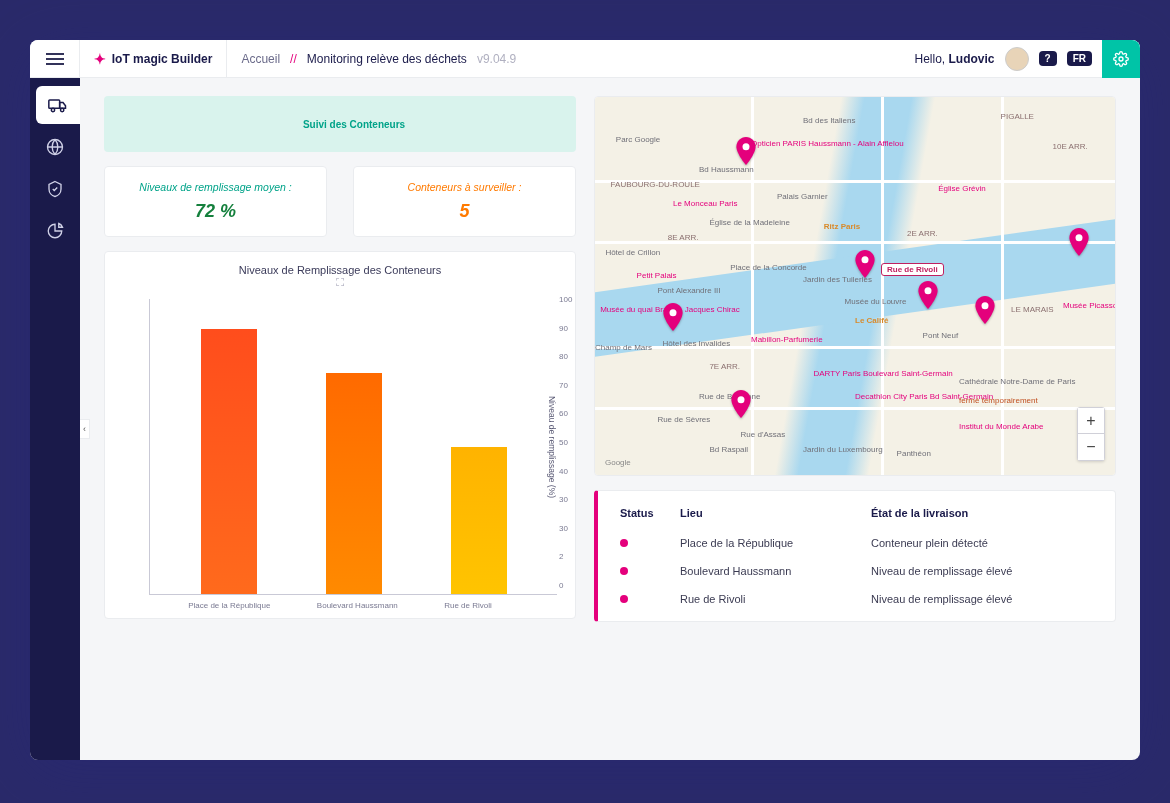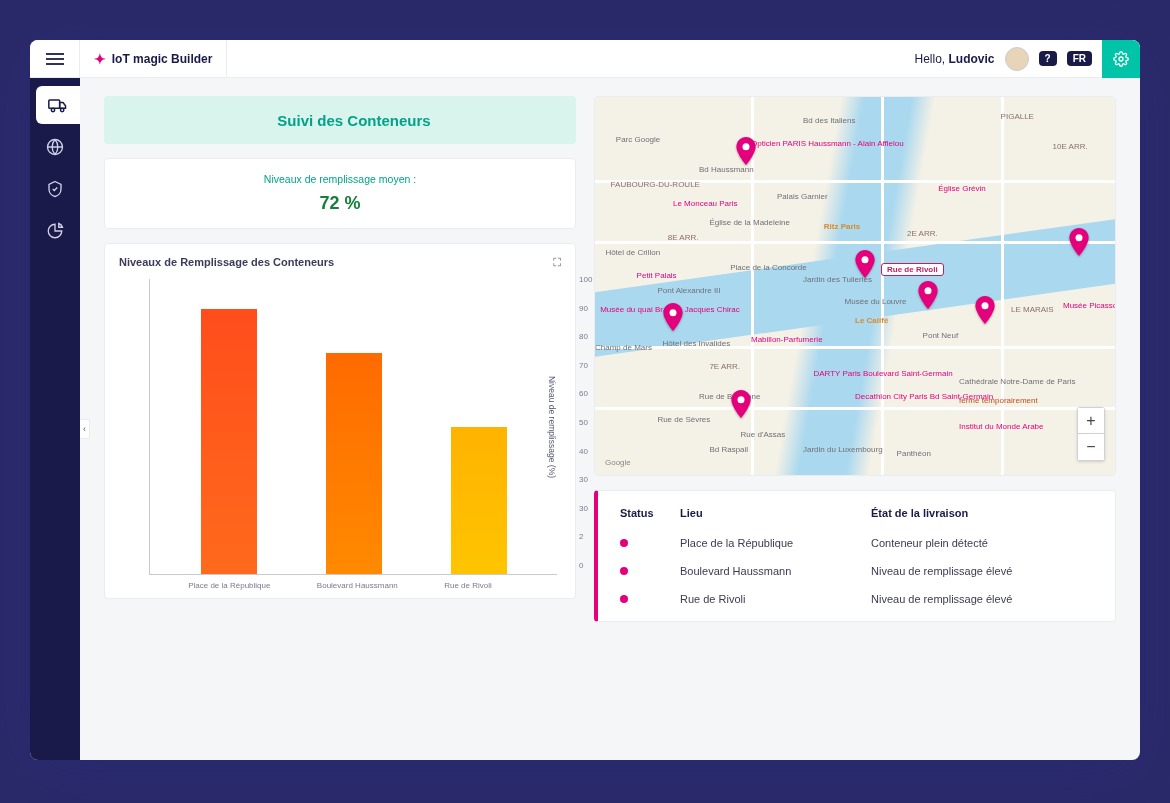--- a/index.html
+++ b/index.html
@@ -73,39 +73,39 @@
   }
   .side-item.active { background:#fff; color:#1a1a4a; border-radius:6px 0 0 6px; width:44px; margin-left:6px; }
   .content {
     flex:1; padding:18px 24px; overflow:auto; display:grid;
     grid-template-columns: 472px 1fr; grid-template-rows: auto auto; gap:18px;
   }
   .left-col { display:flex; flex-direction:column; gap:14px; }
   .right-col { display:flex; flex-direction:column; gap:14px; }
   
   .banner {
-    background:#d9f3ed; border-radius:4px; height:48px; display:flex; align-items:center; justify-content:center;
-    color:#00a389; font-weight:700; font-size:15px;padding-left:28px;
-  }
-  
-  .kpi-row { display:flex; gap:26px; }
+    background:#d9f3ed; border-radius:4px; height:56px; display:flex; align-items:center; justify-content:center;
+    color:#00a389; font-weight:700; font-size:10px;padding-left:28px;
+  }
+  
+  .kpi-row { display:flex; gap:26px;font-style:italic; }
   .kpi { flex:1; background:#fff; border:1px solid #eaecef; border-radius:4px; padding:14px 8px; text-align:center; }
   .kpi-label { font-size:10.5px; margin-bottom:8px; }
   .kpi-value { font-size:18px; font-weight:800; }
   .kpi.teal .kpi-label { color:#00a389; } .kpi.teal .kpi-value { color:#15803d; }
   .kpi.pink .kpi-label { color:#e4007c; } .kpi.pink .kpi-value { color:#e4007c; }
   .kpi.orange .kpi-label { color:#ff7a00; } .kpi.orange .kpi-value { color:#ff7a00; }
   
   .chart-card { background:#fff; border:1px solid #eaecef; border-radius:4px; padding:12px 14px 8px 14px; position:relative; }
-  .chart-title { font-size:11px; color:#3b3b5a; font-weight:700; margin-bottom:6px; display:flex; justify-content:space-between; align-items:flex-start; }
+  .chart-title { font-size:11px; color:#3b3b5a; font-weight:400; margin-bottom:6px; display:flex; justify-content:space-between; align-items:center;flex-direction:column; }
   .expand-icon { color:#9a9ab0; cursor:pointer; }
   .chart-body { display:flex; height:300px; }
   .plot-area { flex:1; position:relative; border-left:1px solid #c9c9d6; border-bottom:1px solid #c9c9d6; margin:4px 4px 0 30px; }
   .y-ticks { position:absolute; right:-30px; top:0; bottom:0; width:28px; display:flex; flex-direction:column; justify-content:space-between; text-align:left; font-size:8px; color:#7a7a92; }
-  .y-ticks span { transform:translateY(-50%);margin-left:20px; }
+  .y-ticks span { transform:translateY(-50%); }
   .y-label-right { position:absolute; right:-46px; top:50%; transform:translateY(-50%) rotate(90deg); transform-origin:center; font-size:8.5px; color:#5a5a75; white-space:nowrap; }
   .bars { position:absolute; left:0; right:0; bottom:0; top:0; display:flex; align-items:flex-end; justify-content:space-around; padding:0 16px; }
   .bar { width:56px; }
   .bar.b1 { background:linear-gradient(#ff4d1c,#ff6a1c); }
   .bar.b2 { background:linear-gradient(#ff6a00,#ff8a00); }
   .bar.b3 { background:linear-gradient(#ffb300,#ffc400); }
   .x-labels { display:flex; justify-content:space-around; font-size:8px; color:#7a7a92; margin:6px 30px 0 30px; padding:0 16px; }
   
   .map-card { background:#fff; border:1px solid #eaecef; border-radius:4px; height:380px; position:relative; overflow:hidden; }
   .map {
@@ -146,20 +146,26 @@
 <div class="app-frame">
 
   <div class="topbar">
     <div class="hamburger">
         <span></span>
       </div>
     <div class="brand">
       <span class="brand-icon">✦</span>
       <span>IoT magic Builder</span>
     </div>
+    <div class="breadcrumb">
+      <span>Accueil</span>
+      <span class="sep">//</span>
+      <span class="current">Monitoring relève des déchets</span>
+      <span class="ver">v9.04.9</span>
+    </div>
     <div class="topbar-right">
       <span class="greet">
         <span>Hello, </span><b>Ludovic</b>
       </span>
       <span class="avatar"></span>
       <span class="pill">?</span>
       <span class="pill">FR</span>
       <div class="gearbox">
         <svg width="16" height="16" viewBox="0 0 24 24" fill="none" stroke="#fff" stroke-width="2">
             <circle cx="12" cy="12" r="3"></circle>
@@ -204,20 +210,24 @@
     <div class="content">
 
       <div class="left-col">
         <div class="banner">
           <span>Suivi des Conteneurs</span>
         </div>
         <div class="kpi-row">
           <div class="kpi teal">
             <div class="kpi-label">Niveaux de remplissage moyen :</div>
             <div class="kpi-value">72 %</div>
+          </div>
+          <div class="kpi orange">
+            <div class="kpi-label">Conteneurs à surveiller :</div>
+            <div class="kpi-value">5</div>
           </div>
         </div>
         <div class="chart-card">
           <div class="chart-title">
             <span>Niveaux de Remplissage des Conteneurs</span>
             <span class="expand-icon">⛶</span>
           </div>
           <div class="chart-body">
             <div class="plot-area">
               <div class="y-ticks">

